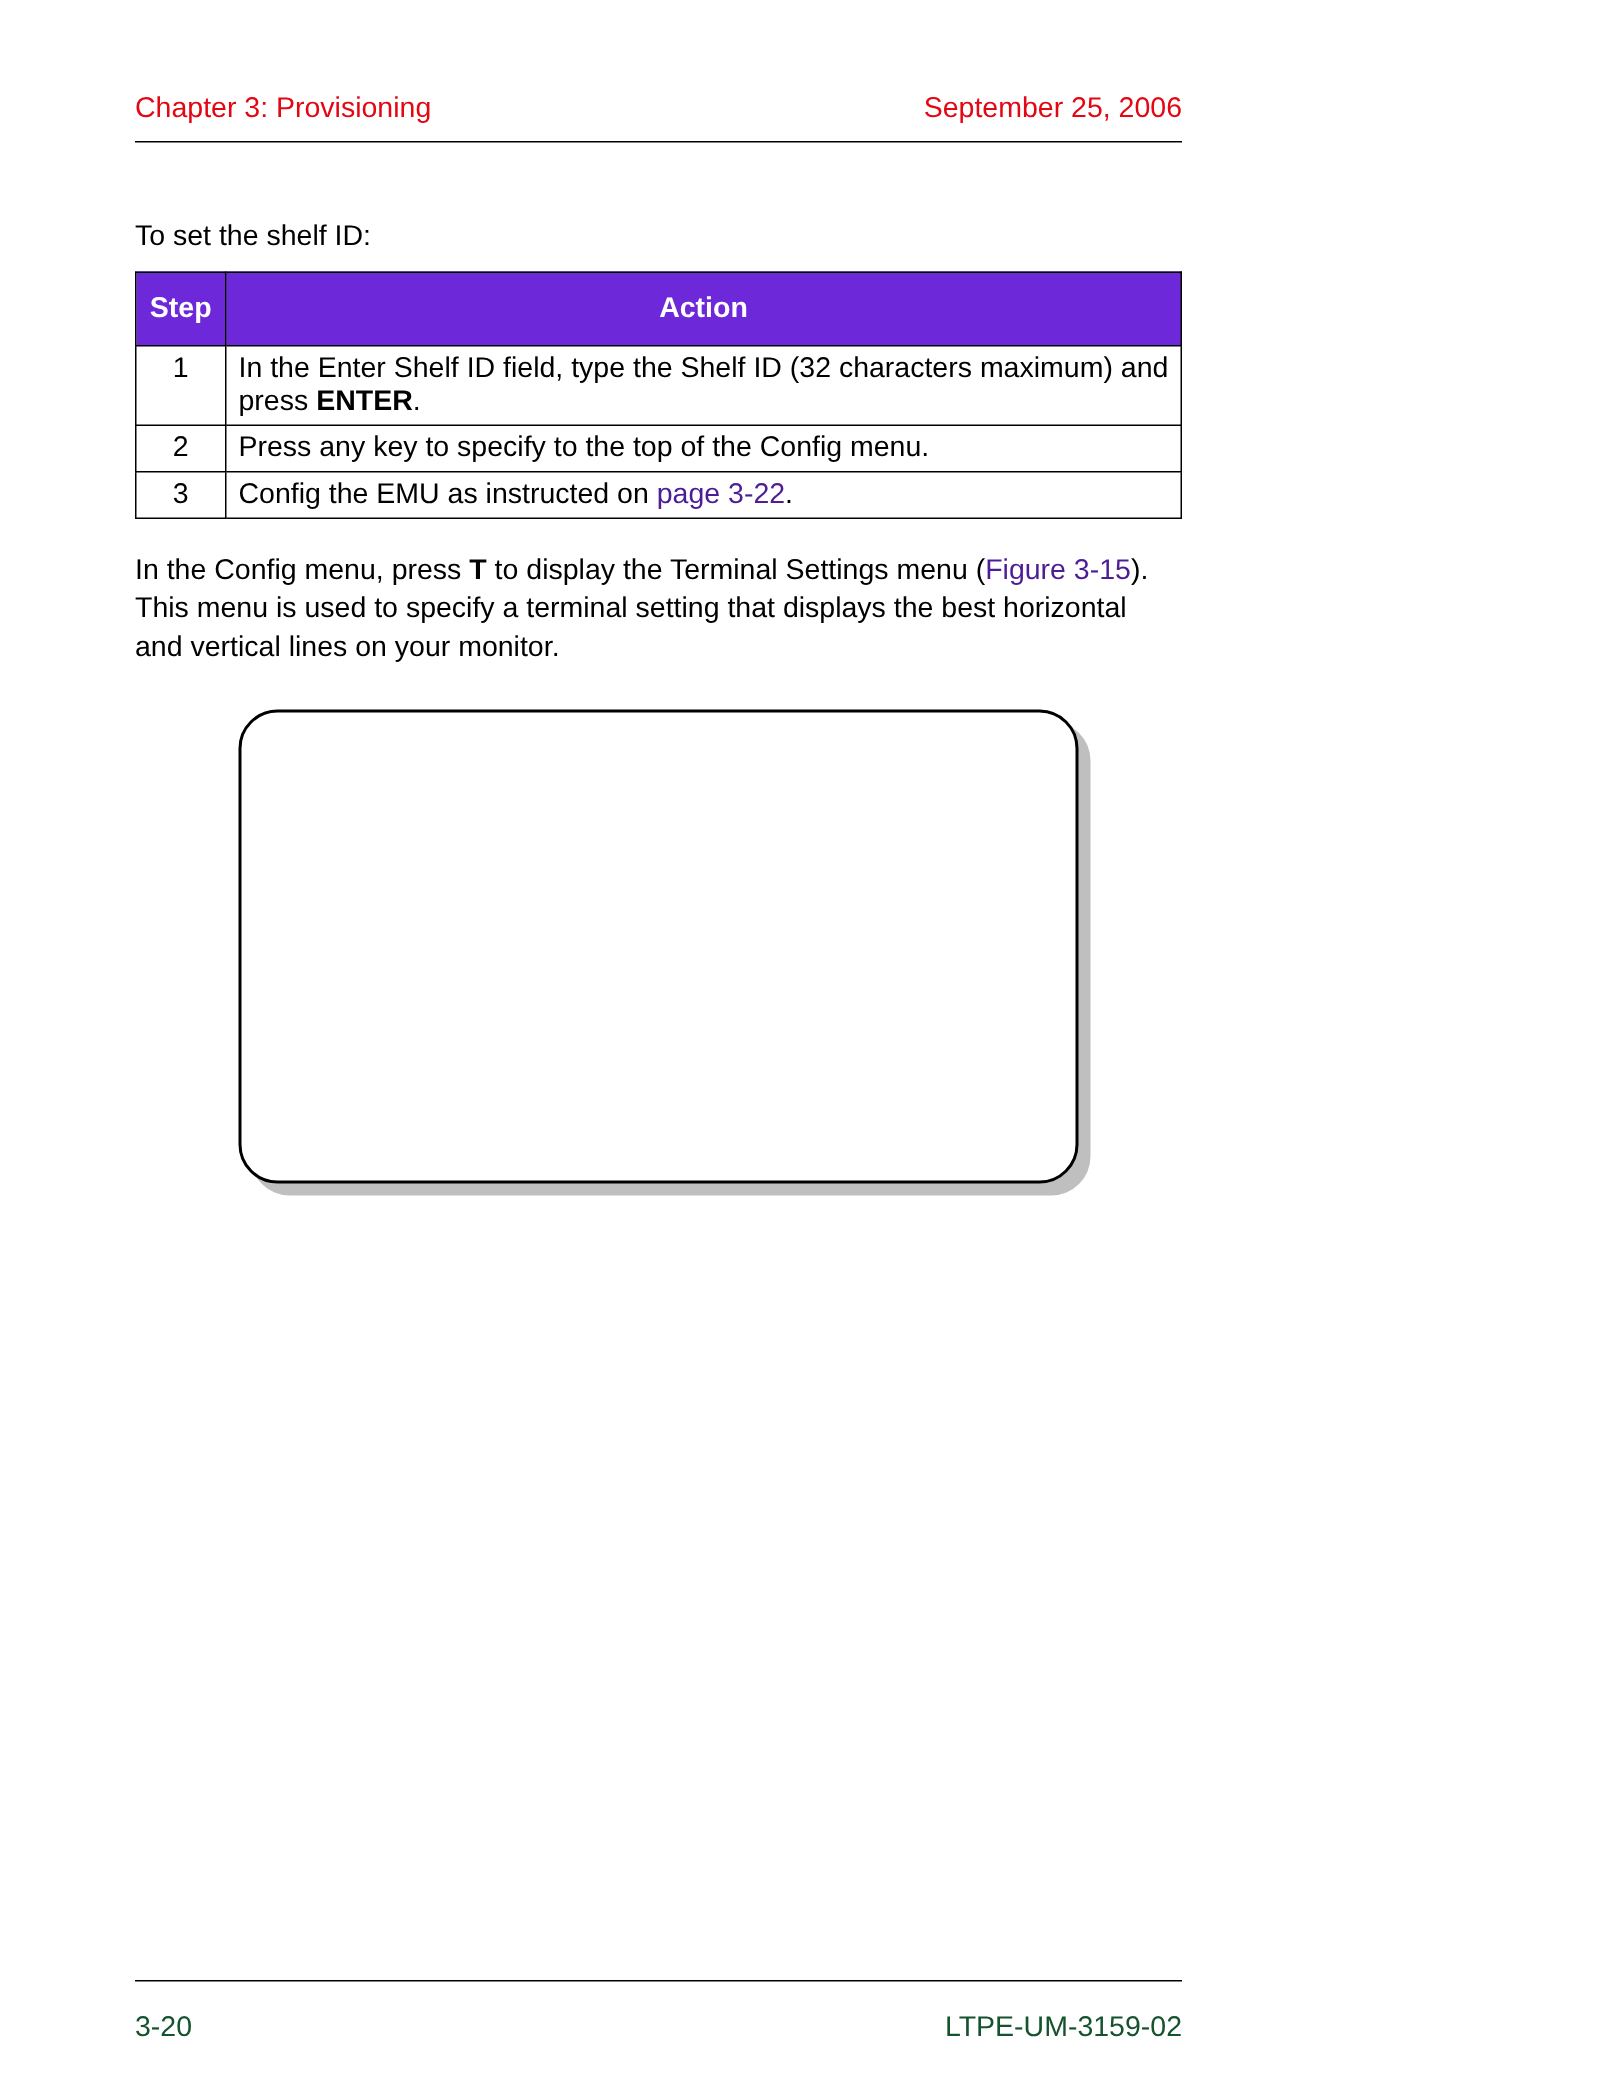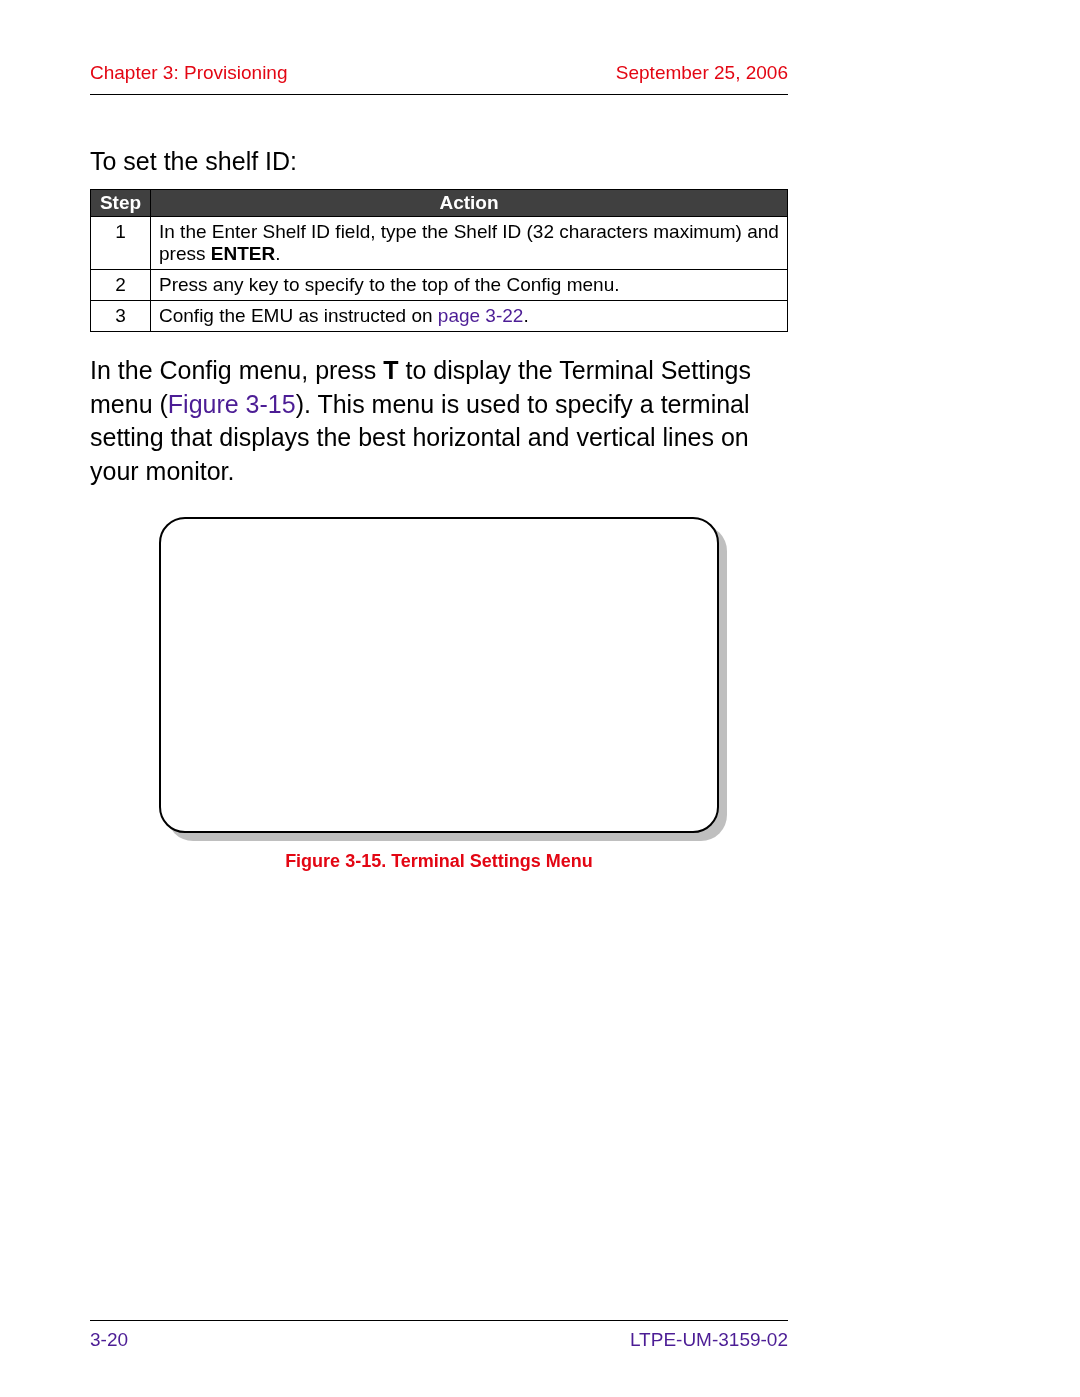--- a/index.html
+++ b/index.html
@@ -16,36 +16,36 @@
     font-size: 19px;
     color: #e30613;
   }
   .header-rule {
     border: none;
     border-top: 1px solid #000;
     margin-top: 10px;
     margin-bottom: 50px;
   }
   .body-text {
-    font-size: 25px;
+    font-size: 19px;
     line-height: 1.35;
     color: #000;
     margin-bottom: 10px;
   }
   .steps-table {
     border-collapse: collapse;
     width: 100%;
     margin-bottom: 22px;
     font-size: 19px;
   }
   .steps-table th {
-    background: #404040;
+    background: #6d28d9;
     color: #fff;
     border: 1px solid #000;
-    padding: 2px 6px;
+    padding: 13px 6px;
     font-weight: bold;
     text-align: center;
   }
   .steps-table th.step-col { width: 60px; }
   .steps-table td {
     border: 1px solid #000;
     padding: 4px 8px;
     vertical-align: top;
   }
   .steps-table td.step-num { text-align: center; }
@@ -99,25 +99,25 @@
     left: 90px;
     right: 90px;
     bottom: 76px;
     border: none;
     border-top: 1px solid #000;
   }
   .footer-row {
     position: absolute;
     left: 90px;
     right: 90px;
-    bottom: 46px;
+    bottom: 34px;
     display: flex;
     justify-content: space-between;
     font-size: 19px;
-    color: #4c1d95;
+    color: #14532d;
   }
 </style>
 </head>
 <body>
 
 <div class="page">
 
   <div class="header-row">
     <span>Chapter 3: Provisioning</span>
     <span>September 25, 2006</span>
@@ -156,21 +156,20 @@
   </table>
 
   <p class="body-text">
     <span>In the Config menu, press </span><b>T</b><span> to display the Terminal Settings menu (</span><span class="red-link">Figure 3-15</span><span>). This menu is used to specify a terminal setting that displays the best horizontal and vertical lines on your monitor.</span>
   </p>
 
   <div class="figure-wrap">
     <div class="figure-shadow">
       <div class="figure-box"></div>
     </div>
-    <div class="figure-caption">Figure 3-15. Terminal Settings Menu</div>
   </div>
 
   <hr class="footer-rule">
   <div class="footer-row">
     <span>3-20</span>
     <span>LTPE-UM-3159-02</span>
   </div>
 
 </div>
 

